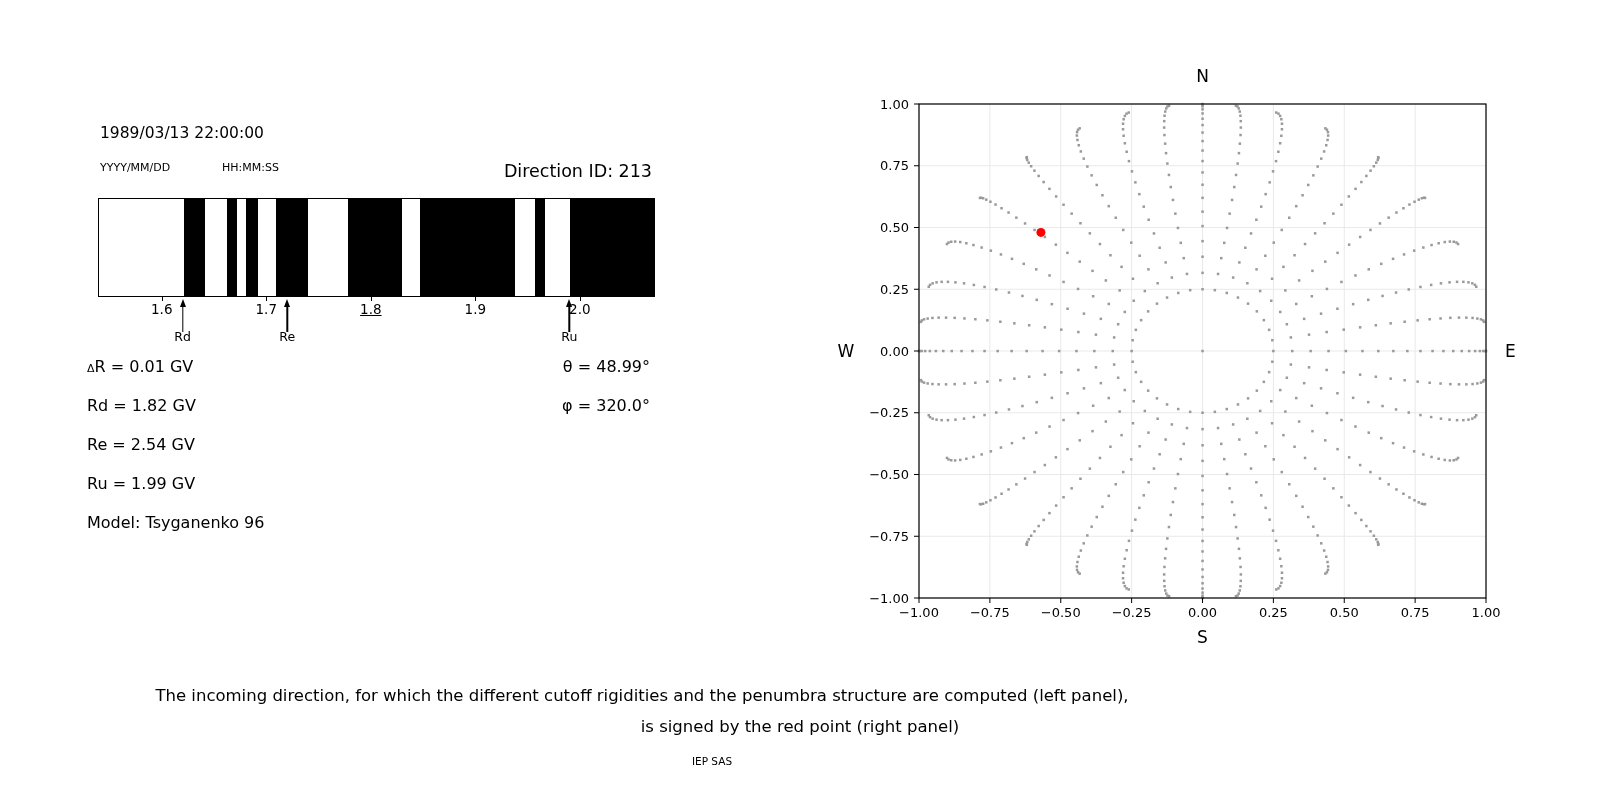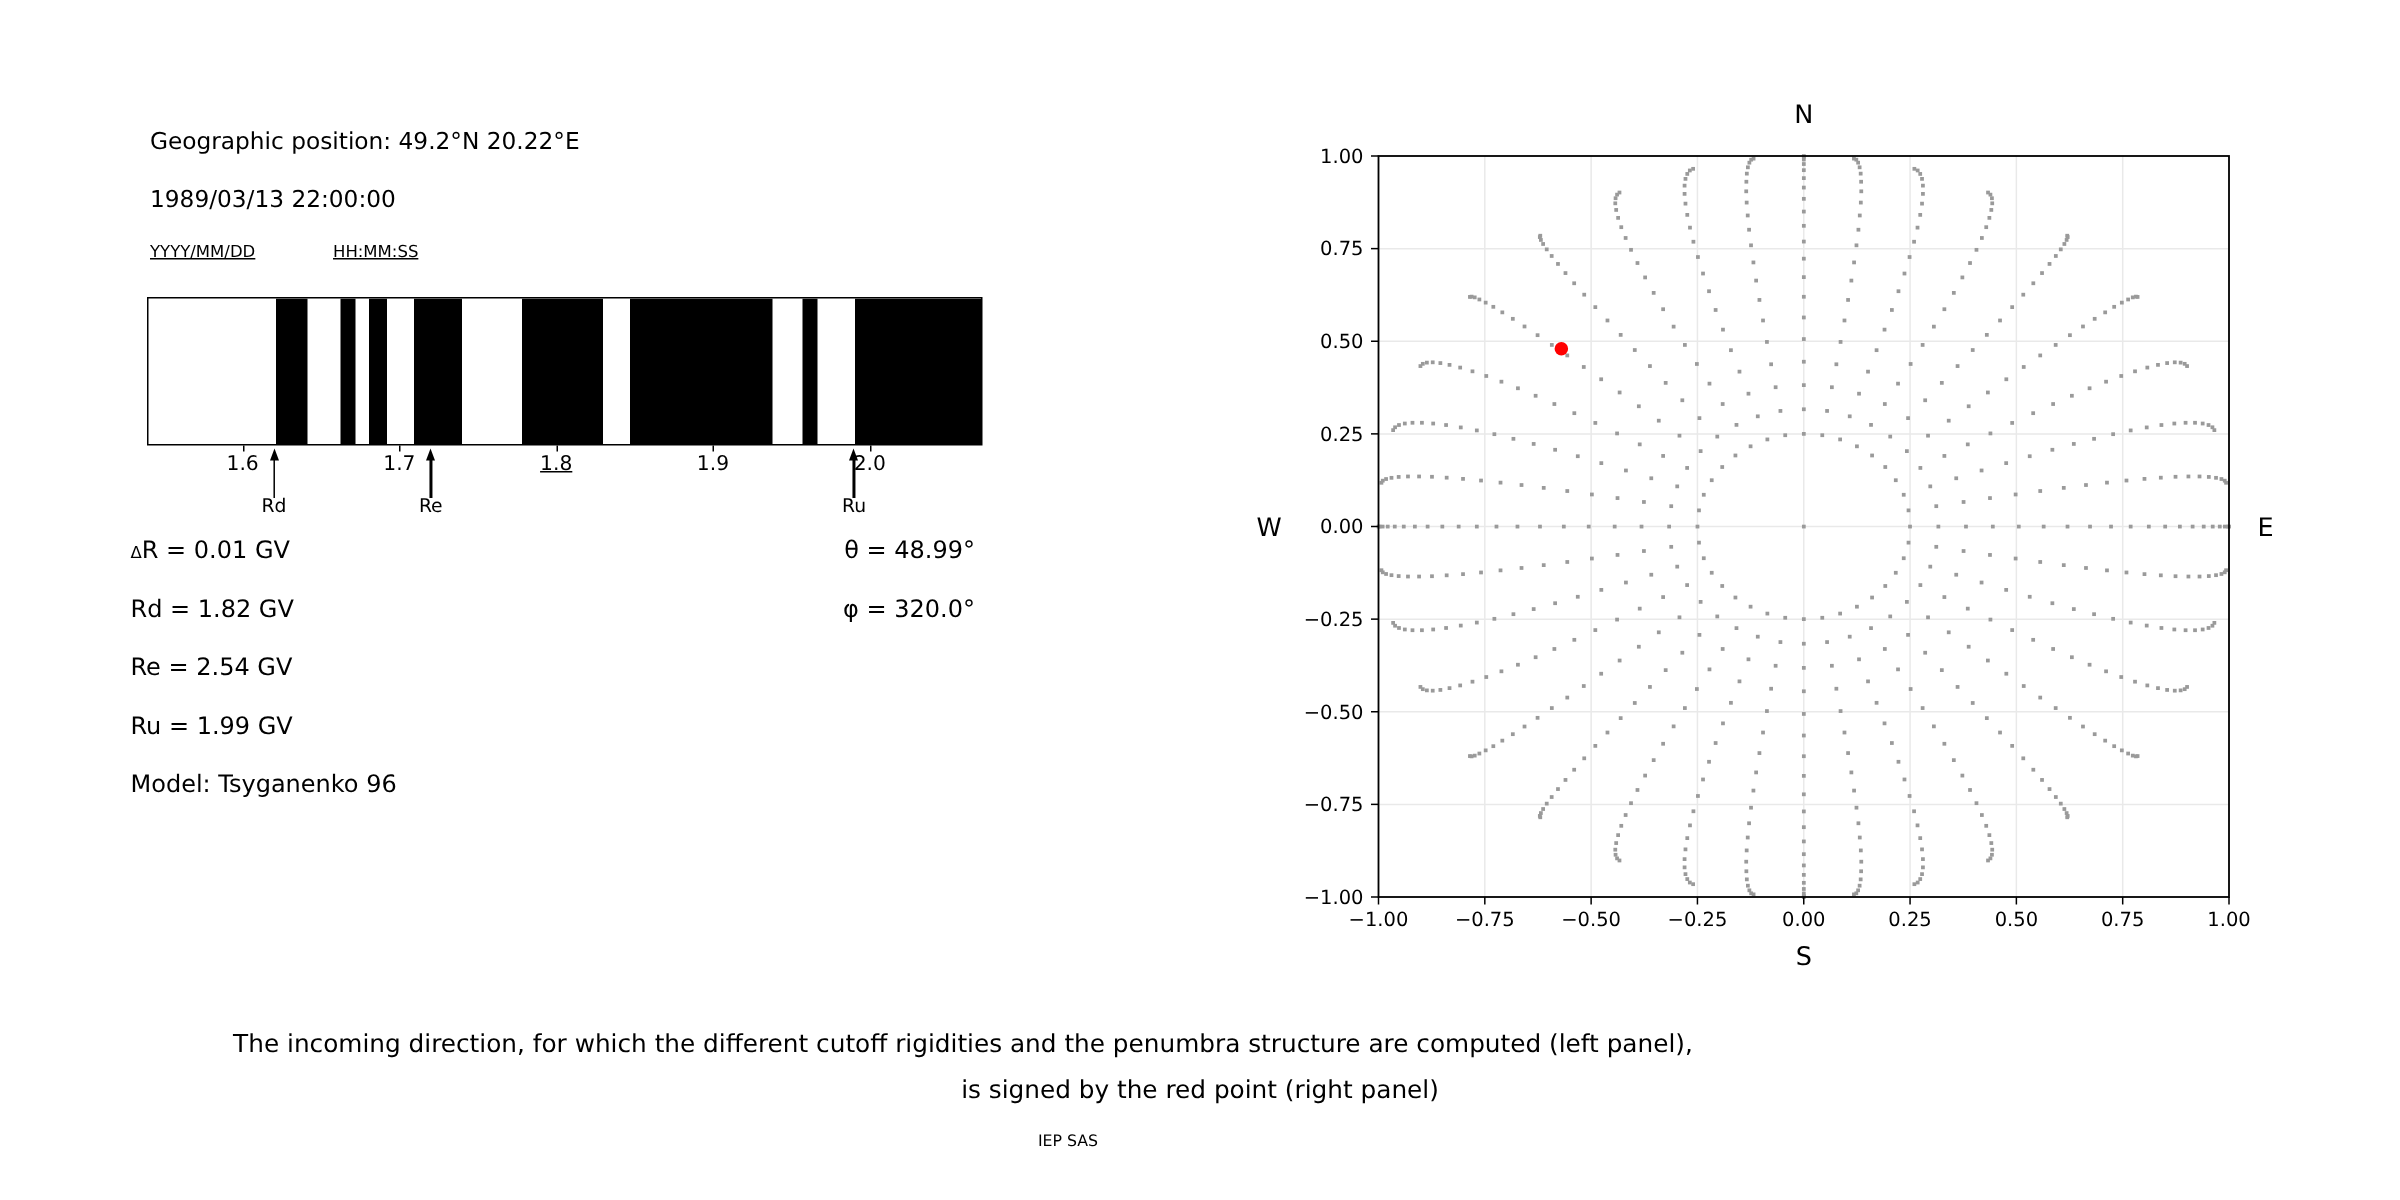--- a/index.html
+++ b/index.html
@@ -1,20 +1,20 @@
 <!DOCTYPE html>
 <html><head>
 <meta charset="utf-8">
 <style>
   html,body{margin:0;padding:0;background:#fff;}
   #app{position:relative;width:1600px;height:800px;background:#fff;overflow:hidden;
        font-family:"DejaVu Sans",sans-serif;color:#000;}
   .abs{position:absolute;}
   .t15{font-size:15.5px;}
-  .t11{font-size:11px;text-decoration:underline;}
+  .t11{font-size:11px;}
   .t17{font-size:17.5px;}
   
   #geo{left:100px;top:85px;}
   #datetime{left:100px;top:124px;}
   #datefmt{left:100px;top:161px;}
   #timefmt{left:222px;top:161px;}
   #dirid{left:98px;top:161px;width:554px;text-align:right;}
   
   #penumbra{left:98px;top:198px;width:557px;height:125px;}
   #bar{position:absolute;left:0;top:0;width:555px;height:97px;border:1px solid #000;background:#fff;overflow:hidden;}
@@ -34,24 +34,24 @@
   #cap1{left:0;top:686px;width:1284px;text-align:center;font-size:16.5px;}
   #cap2{left:0;top:717px;width:1600px;text-align:center;font-size:16.5px;}
   #credit{left:0;top:755px;width:1424px;text-align:center;font-size:10.5px;}
   #skyplot{left:820px;top:40px;}
 </style>
 </head>
 <body>
 
 <div id="app">
 
-  <div id="geo" class="abs t15">Geographic position: 49.2°N 20.22°E</div>
   <div id="datetime" class="abs t15">1989/03/13 22:00:00</div>
   <div id="datefmt" class="abs t11">YYYY/MM/DD</div>
   <div id="timefmt" class="abs t11">HH:MM:SS</div>
+  <div id="dirid" class="abs t17">Direction ID: 213</div>
 
   <div id="penumbra" class="abs">
     <div id="bar">
         <div class="band" style="left: 84.661px; width: 20.904px; background: rgb(0, 0, 0);"></div>
         <div class="band" style="left: 127.514px; width: 10.452px; background: rgb(0, 0, 0);"></div>
         <div class="band" style="left: 147.373px; width: 11.4972px; background: rgb(0, 0, 0);"></div>
         <div class="band" style="left: 176.638px; width: 32.4011px; background: rgb(0, 0, 0);"></div>
         <div class="band" style="left: 248.757px; width: 54.3503px; background: rgb(0, 0, 0);"></div>
         <div class="band" style="left: 320.876px; width: 95.113px; background: rgb(0, 0, 0);"></div>
         <div class="band" style="left: 435.847px; width: 10.452px; background: rgb(0, 0, 0);"></div>

